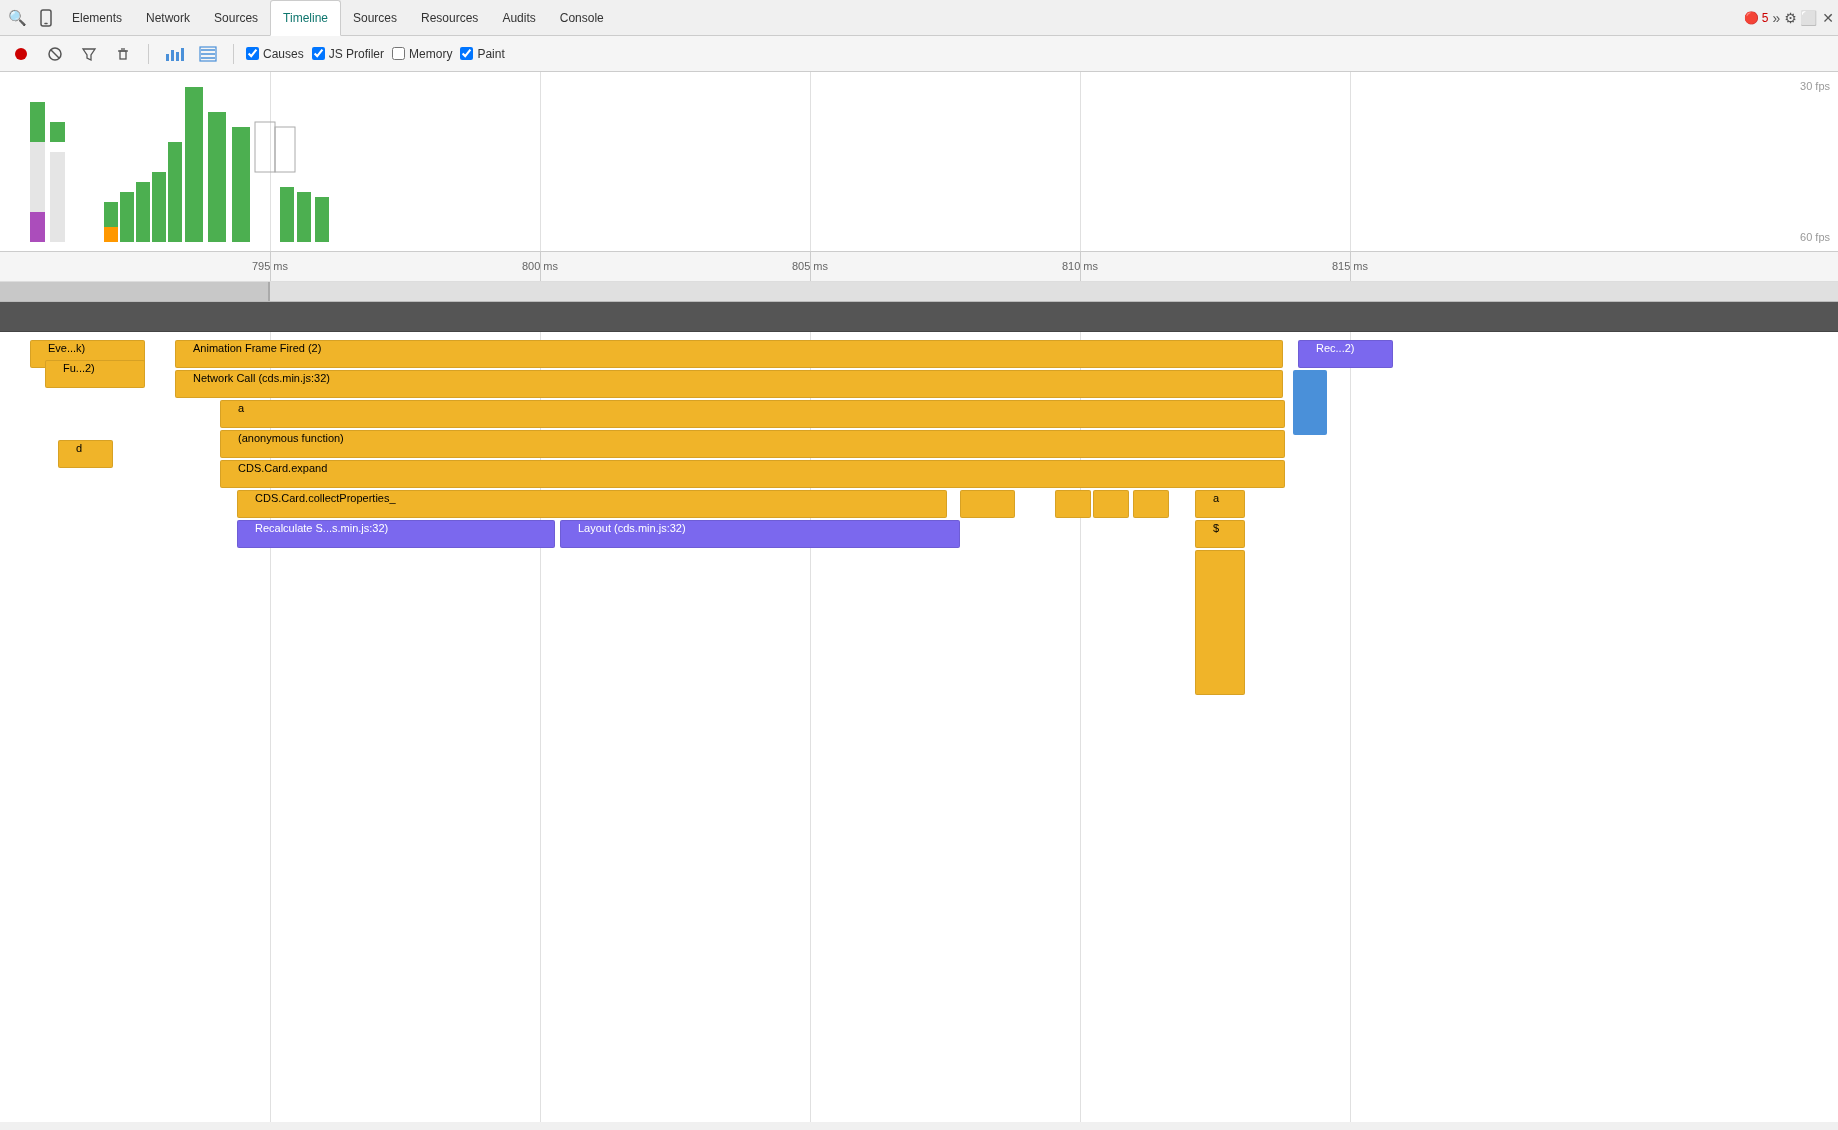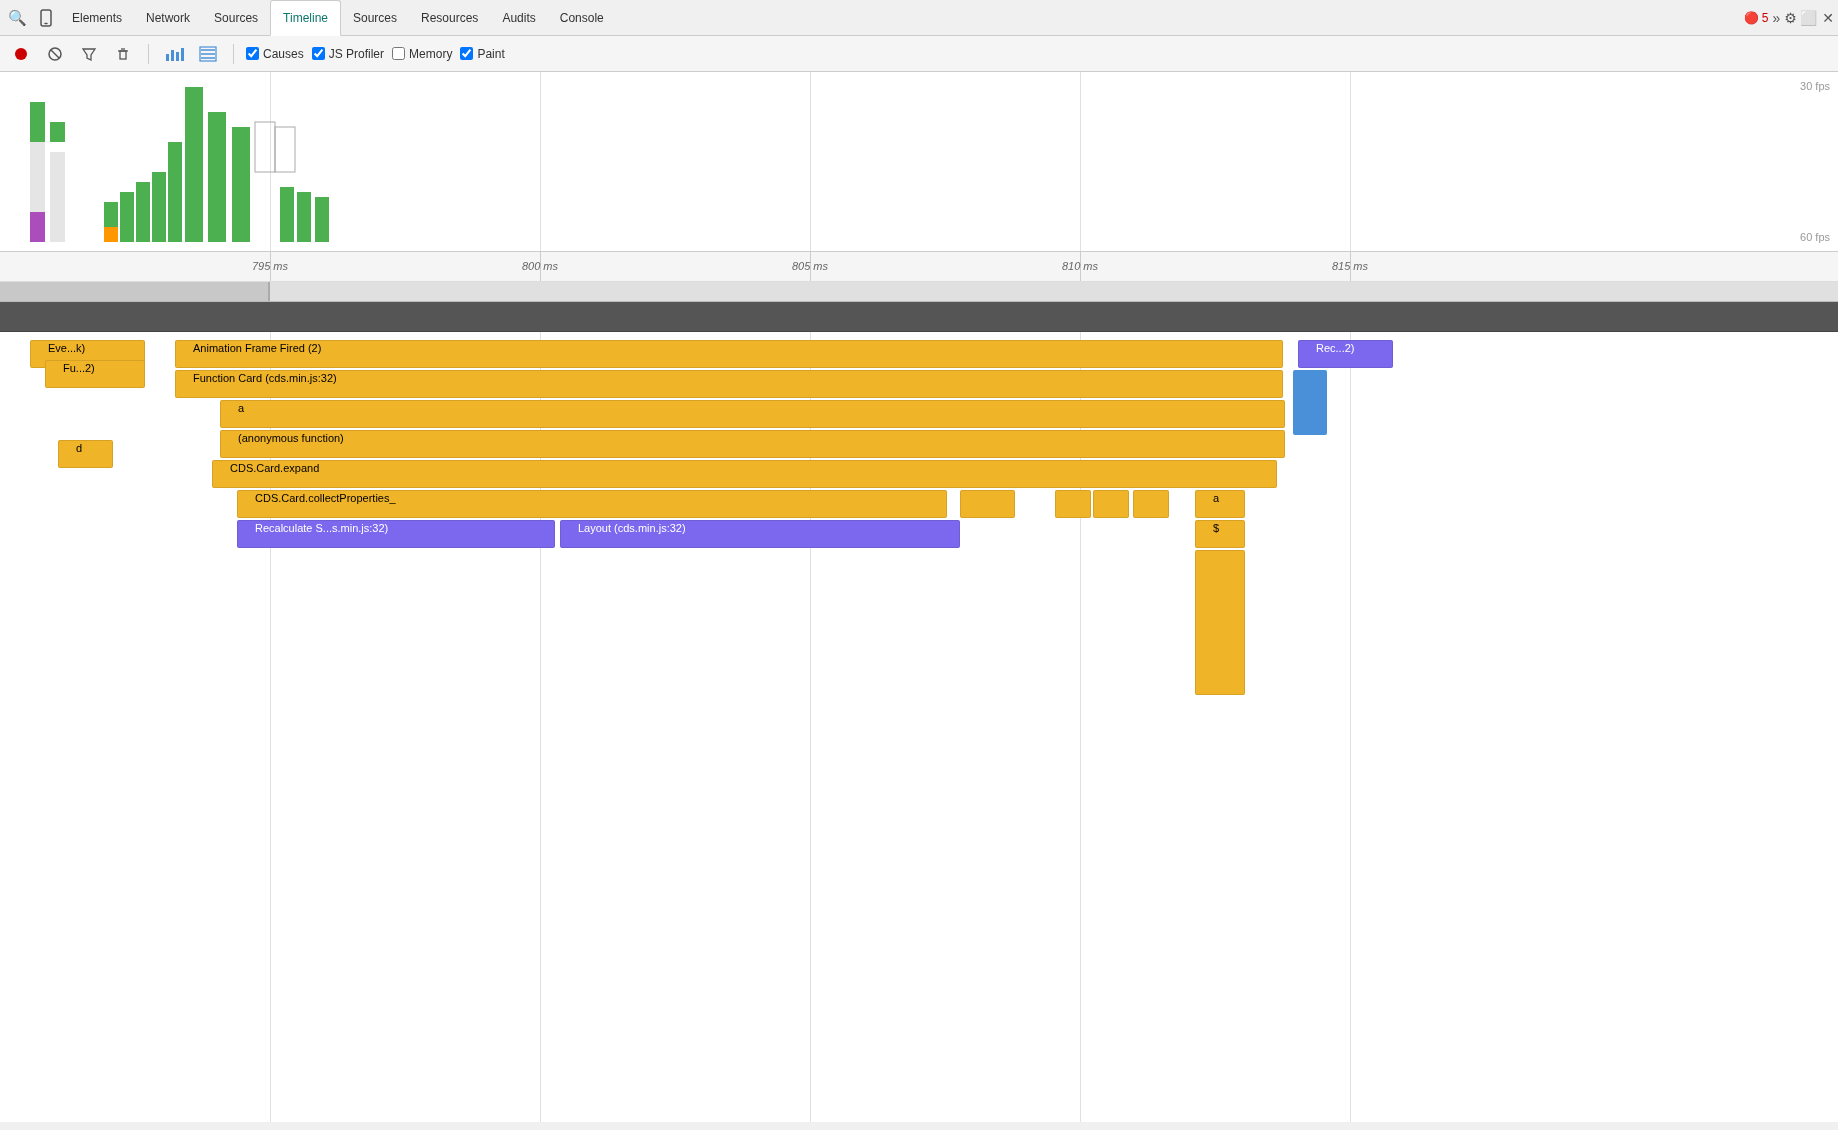--- a/index.html
+++ b/index.html
@@ -90,21 +90,20 @@
 
     
     .time-ruler {
       height: 28px;
       background: #f5f5f5;
       border-bottom: 1px solid #ddd;
       display: flex;
       align-items: center;
       position: relative;
       padding: 0 60px 0 12px;
-      font-style: italic;
     }
     .time-tick {
       position: absolute;
       font-size: 11px;
       color: #666;
       transform: translateX(-50%);
     }
 
     
     .scrubber-area {
@@ -336,35 +335,35 @@
 
     <div class="flame-block flame-yellow" style="left:175px; top:8px; width:1108px; height:28px;">
       <span>Animation Frame Fired (2)</span>
     </div>
 
     <div class="flame-block flame-purple" style="left:1298px; top:8px; width:95px; height:28px;">
       <span>Rec...2)</span>
     </div>
 
     <div class="flame-block flame-yellow" style="left:175px; top:38px; width:1108px; height:28px;">
-      <span>Function Card (cds.min.js:32)</span>
+      <span>Network Call (cds.min.js:32)</span>
     </div>
 
     <div class="flame-block flame-blue" style="left:1293px; top:38px; width:8px; height:65px; border:none;">
     </div>
 
     <div class="flame-block flame-yellow" style="left:220px; top:68px; width:1065px; height:28px;">
       <span>a</span>
     </div>
 
     <div class="flame-block flame-yellow" style="left:220px; top:98px; width:1065px; height:28px;">
       <span>(anonymous function)</span>
     </div>
 
-    <div class="flame-block flame-yellow" style="left:212px; top:128px; width:1065px; height:28px;">
+    <div class="flame-block flame-yellow" style="left:220px; top:128px; width:1065px; height:28px;">
       <span>CDS.Card.expand</span>
     </div>
 
     <div class="flame-block flame-yellow" style="left:237px; top:158px; width:710px; height:28px;">
       <span>CDS.Card.collectProperties_</span>
     </div>
 
     <div class="flame-block flame-yellow" style="left:960px; top:158px; width:55px; height:28px;"></div>
     <div class="flame-block flame-yellow" style="left:1055px; top:158px; width:28px; height:28px;"></div>
     <div class="flame-block flame-yellow" style="left:1093px; top:158px; width:28px; height:28px;"></div>

